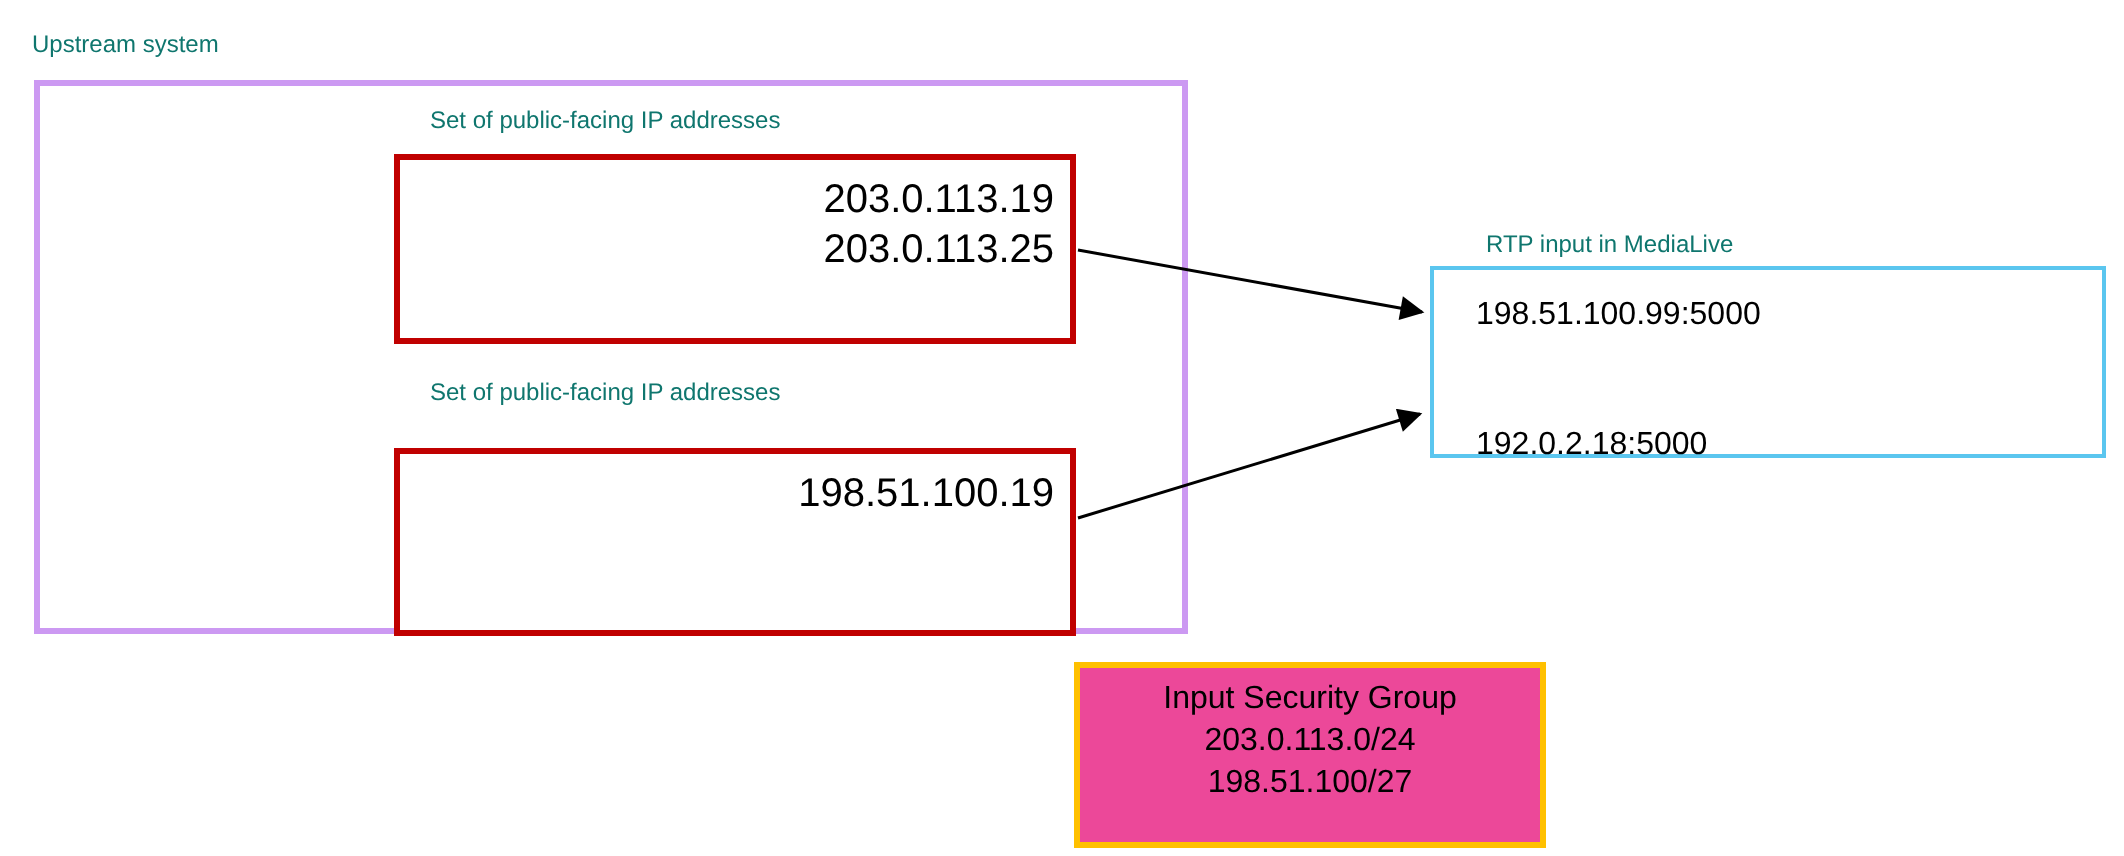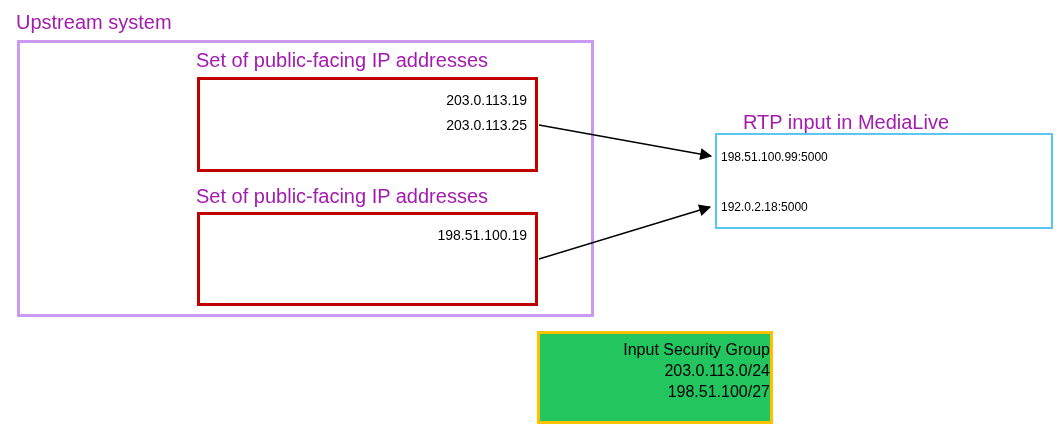--- a/index.html
+++ b/index.html
@@ -12,74 +12,74 @@
     width: 1062px;
     height: 428px;
     background: #ffffff;
     font-family: "Liberation Sans", sans-serif;
     color: #000000;
     overflow: hidden;
   }
   .abs { position: absolute; box-sizing: border-box; }
 
   .diagram-label {
-    font-size: 20px;
+    font-size: 12px;
     line-height: 20px;
     white-space: nowrap;
-    color: #a21caf;
+    color: #0f766e;
   }
 
   .upstream-box {
     left: 17px; top: 40px;
     width: 577px; height: 277px;
     border: 3px solid #cc99f2;
     background: transparent;
   }
 
   .ipbox {
     left: 197px;
     width: 341px;
     border: 3px solid #c00000;
     background: #ffffff;
     text-align: right;
     padding: 8px 8px 0 0;
-    font-size: 14px;
+    font-size: 20px;
     line-height: 25px;
   }
   .ipbox-1 { top: 77px;  height: 95px; }
-  .ipbox-2 { top: 212px; height: 94px; }
+  .ipbox-2 { top: 224px; height: 94px; }
 
-  .ipbox-title { left: 196px; }
+  .ipbox-title { left: 215px; }
   .ipbox-title-1 { top: 50px; }
   .ipbox-title-2 { top: 186px; }
 
   .rtp-title {
     left: 743px; top: 112px;
     width: 337px;
     text-align: left;
     padding-right: 5px;
   }
   .rtp-box {
     left: 715px; top: 133px;
     width: 338px; height: 96px;
     border: 2px solid #5bc6ef;
     background: #ffffff;
-    font-size: 12px;
+    font-size: 16px;
     line-height: 25px;
-    padding-left: 4px;
+    padding-left: 21px;
   }
   .rtp-endpoint-1 { margin-top: 10px; }
-  .rtp-endpoint-2 { margin-top: 25px; }
+  .rtp-endpoint-2 { margin-top: 40px; }
 
   .sg-box {
     left: 537px; top: 331px;
     width: 236px; height: 93px;
     border: 3px solid #ffc000;
-    background: #22c55e;
-    text-align: right;
+    background: #ec4899;
+    text-align: center;
     font-size: 16px;
     line-height: 21px;
     padding-top: 5px;
   }
 
   .arrows-layer {
     left: 0; top: 0;
     width: 1062px; height: 428px;
     pointer-events: none;
   }

